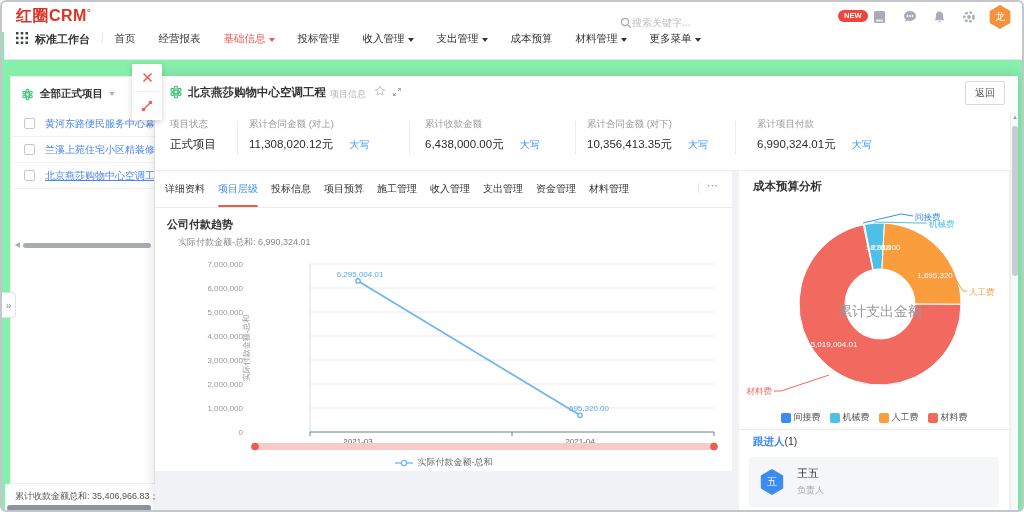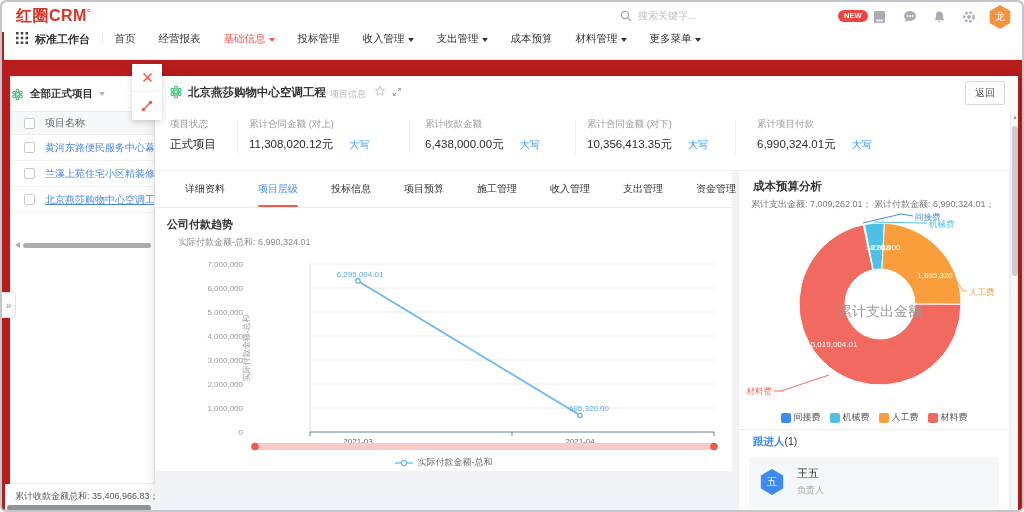--- a/index.html
+++ b/index.html
@@ -1,40 +1,40 @@
 <!DOCTYPE html>
 <html><head>
 <meta charset="utf-8">
 <style>
 *{margin:0;padding:0;box-sizing:border-box;}
 html,body{background:#fff;}
 body{width:1024px;height:512px;font-family:"Liberation Sans","DejaVu Sans",sans-serif;}
 svg text{font-family:"Liberation Sans","DejaVu Sans",sans-serif;}
-.frame{position:relative;width:1024px;height:512px;border:2px solid #c3c7cc;border-radius:6px;overflow:hidden;background:#b91c1c;}
+.frame{position:relative;width:1024px;height:512px;border:2px solid #c3c7cc;border-radius:6px;overflow:hidden;background:#86efac;}
 
 .topbar{position:absolute;top:0;left:0;right:0;height:30px;background:#fff;z-index:3;}
 .logo{position:absolute;left:14px;top:4px;font-size:16px;font-weight:bold;color:#dd3326;letter-spacing:.5px;}
 .logo sup{font-size:9px;}
-.search{position:absolute;left:618px;top:7px;display:flex;align-items:center;gap:6px;cursor:text;}
+.search{position:absolute;left:618px;top:14px;display:flex;align-items:center;cursor:text;}
 .search-ph{font-size:10px;color:#bcbec2;}
 .badge-new{position:absolute;left:836px;top:8px;background:#f0453f;color:#fff;font-size:7.5px;font-weight:bold;padding:2px 6px;border-radius:8px;line-height:1;}
 .tb-icon{position:absolute;top:8px;cursor:pointer;}
 .i-book{left:871px;}.i-chat{left:901px;}.i-bell{left:931px;}.i-gear{left:960px;}
 .avatar{position:absolute;left:986px;top:3px;width:24px;height:24px;background:#f5923e;color:#fff;font-size:10px;display:flex;align-items:center;justify-content:center;clip-path:polygon(50% 0,93% 25%,93% 75%,50% 100%,7% 75%,7% 25%);cursor:pointer;}
 
 .navbar{position:absolute;top:30px;left:2px;right:0;height:28px;background:#fff;border-bottom:1px solid #e8e8e8;display:flex;align-items:flex-start;z-index:3;font-size:10.5px;color:#333;}
 .nav-grid{margin-left:12px;display:flex;cursor:pointer;}
 .workbench{font-weight:bold;margin-left:7px;font-size:11px;cursor:pointer;}
 .nav-sep{color:#ddd;margin:0 11px;font-size:10px;}
 .nav-item{margin-right:23px;cursor:pointer;display:flex;align-items:center;white-space:nowrap;}
 .nav-item.active{color:#f2564d;}
 .caret{width:0;height:0;border-left:3.5px solid transparent;border-right:3.5px solid transparent;border-top:4px solid currentColor;display:inline-block;margin-left:3px;margin-top:2px;}
 
 .sidebar{position:absolute;left:8px;top:74px;width:145px;height:408px;background:#fff;z-index:1;border:1px solid #ededed;}
-.sb-head{height:34px;display:flex;align-items:center;gap:6px;}
+.sb-head{height:34px;display:flex;align-items:center;padding-left:10px;gap:6px;}
 .sb-title{font-size:10.5px;color:#333;font-weight:bold;}
 .sb-caret{width:0;height:0;border-left:3.5px solid transparent;border-right:3.5px solid transparent;border-top:4px solid #b5b5b5;cursor:pointer;}
 .sb-colhead{height:24px;background:#f6f7f9;border-top:1px solid #ededed;border-bottom:1px solid #ededed;display:flex;align-items:center;padding-left:13px;gap:10px;font-size:10px;color:#666;}
 .sb-row{height:26px;display:flex;align-items:center;padding-left:13px;gap:10px;border-bottom:1px solid #f3f3f3;font-size:10px;color:#4a86e8;white-space:nowrap;overflow:hidden;cursor:pointer;}
 .sb-row.selected .sb-link{text-decoration:underline;}
 .checkbox{width:11px;height:11px;border:1px solid #c8c8c8;border-radius:2px;background:#fff;flex:none;cursor:pointer;}
 .mini-scroll{position:absolute;left:4px;top:164px;right:3px;height:8px;display:flex;align-items:center;gap:3px;}
 .mini-arrow{width:0;height:0;border-top:3.5px solid transparent;border-bottom:3.5px solid transparent;border-right:5px solid #a9adb3;cursor:pointer;}
 .mini-bar{flex:1;height:5px;background:#a9adb3;border-radius:2.5px;cursor:grab;}
 
@@ -61,21 +61,21 @@
 .stat-label{font-size:9.5px;color:#9a9a9a;margin-bottom:6px;white-space:nowrap;}
 .stat-value-row{display:flex;align-items:baseline;gap:16px;}
 .stat-value{font-size:11.5px;color:#2b2b2b;white-space:nowrap;}
 .daxie{font-size:10px;color:#3b9cf7;cursor:pointer;}
 .stat-div{position:absolute;top:12px;width:1px;height:34px;background:#ececec;}
 .dv0{left:82px;}.dv1{left:254px;}.dv2{left:420px;}.dv3{left:580px;}
 .d-content{position:absolute;top:95px;left:0;right:0;bottom:0;background:#f0f2f6;}
 
 .card-left{position:absolute;left:0;top:0;width:577px;height:300px;background:#fff;}
 .tabs{position:absolute;top:0;left:0;right:0;height:37px;border-bottom:1px solid #ebebeb;display:flex;align-items:center;padding-left:10px;gap:13px;font-size:10px;color:#333;}
-.tab{position:relative;height:100%;display:flex;align-items:center;cursor:pointer;white-space:nowrap;margin-left:20px;}
+.tab{position:relative;height:100%;display:flex;align-items:center;cursor:pointer;white-space:nowrap;}
 .tab.active{color:#3f8cf3;}
 .tab.active::after{content:"";position:absolute;left:0;right:0;bottom:0;height:2.5px;background:#f25b4a;border-radius:1px;}
 .tabs-sep{position:absolute;right:32px;top:11px;color:#e0e0e0;font-size:10px;}
 .tabs-more{position:absolute;right:13px;top:8px;color:#888;font-size:11px;cursor:pointer;letter-spacing:1px;}
 .chart-title{position:absolute;left:12px;top:46px;font-size:11px;font-weight:bold;color:#333;}
 .chart-sub{position:absolute;left:23px;top:65px;font-size:9px;color:#888;}
 #line-chart{position:absolute;left:0;top:80px;}
 .line-legend{position:absolute;left:0;right:0;top:285px;display:flex;justify-content:center;align-items:center;gap:5px;font-size:9px;color:#666;}
 
 .card-right{position:absolute;left:584px;top:0;width:270px;bottom:0;background:#fff;}
@@ -194,24 +194,20 @@
             <circle cx="7" cy="2.8" r="1.5"></circle>
             <circle cx="10.6" cy="4.9" r="1.5"></circle>
             <circle cx="10.6" cy="9.1" r="1.5"></circle>
             <circle cx="7" cy="11.2" r="1.5"></circle>
             <circle cx="3.4" cy="9.1" r="1.5"></circle>
             <circle cx="3.4" cy="4.9" r="1.5"></circle>
           </g>
         </svg>
       <span class="sb-title">全部正式项目</span>
       <i class="sb-caret"></i>
-    </div>
-    <div class="sb-colhead">
-      <span class="checkbox"></span>
-      <span>项目名称</span>
     </div>
     <div class="sb-row">
       <span class="checkbox"></span>
       <span class="sb-link">黄河东路便民服务中心幕...</span>
     </div>
     <div class="sb-row">
       <span class="checkbox"></span>
       <span class="sb-link">兰溪上苑住宅小区精装修...</span>
     </div>
     <div class="sb-row selected">
@@ -385,21 +381,20 @@
           <svg width="18" height="8" viewBox="0 0 18 8">
               <line x1="0" y1="4" x2="18" y2="4" stroke="#6cb5f2" stroke-width="1.3"></line>
               <circle cx="9" cy="4" r="2.6" fill="#fff" stroke="#6cb5f2" stroke-width="1.2"></circle>
             </svg>
           <span>实际付款金额-总和</span>
         </div>
       </div>
 
       <div class="card-right">
         <div class="rc-title">成本预算分析</div>
-        <div class="rc-sub">累计支出金额: 7,009,262.01； 累计付款金额: 6,990,324.01；</div>
         <svg id="pie-chart" width="270" height="215">
             <path d="M124.15915304376149 15.77004434056174 A81 81 0 0 1 125.50654238772279 15.495580178102244 L134.30529609346047 60.6462383485627 A35 35 0 0 0 133.72309082137843 60.7648339743168 Z" fill="#3d8af2" stroke="#fff" stroke-width="1"></path>
             <path d="M125.50654238772279 15.495580178102244 A81 81 0 0 1 145.44841913784032 14.122243062915643 L142.9221564175853 60.05282107656849 A35 35 0 0 0 134.30529609346047 60.6462383485627 Z" fill="#4fc0e5" stroke="#fff" stroke-width="1"></path>
             <path d="M145.44841913784032 14.122243062915643 A81 81 0 0 1 221.99939814274518 95.31225072145548 L175.99973993822323 95.1349231512462 A35 35 0 0 0 142.9221564175853 60.05282107656849 Z" fill="#f99d3d" stroke="#fff" stroke-width="1"></path>
             <path d="M221.99939814274518 95.31225072145548 A81 81 0 1 1 124.15915304376145 15.770044340561753 L133.7230908213784 60.76483397431681 A35 35 0 1 0 175.99973993822323 95.1349231512462 Z" fill="#f2695f" stroke="#fff" stroke-width="1"></path>
             <text x="139" y="41" text-anchor="middle" fill="#fff" font-size="8">18,938</text>
             <text x="147" y="41" text-anchor="middle" fill="#fff" font-size="8">276,000</text>
             <text x="196" y="69" text-anchor="middle" fill="#fff" font-size="8">1,695,320</text>
             <text x="95" y="138" text-anchor="middle" fill="#fff" font-size="8">5,019,004.01</text>
             <polyline points="124,14 162,5 174,7" fill="none" stroke="#3d8af2" stroke-width="1"></polyline>

